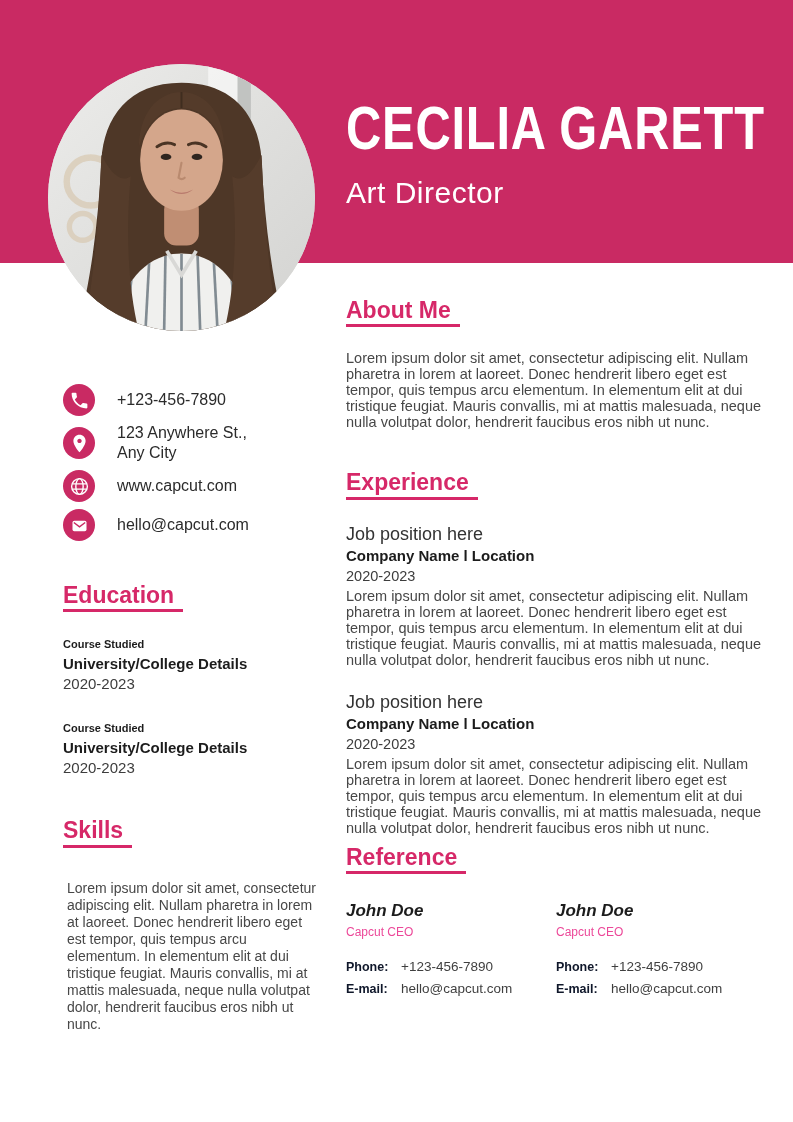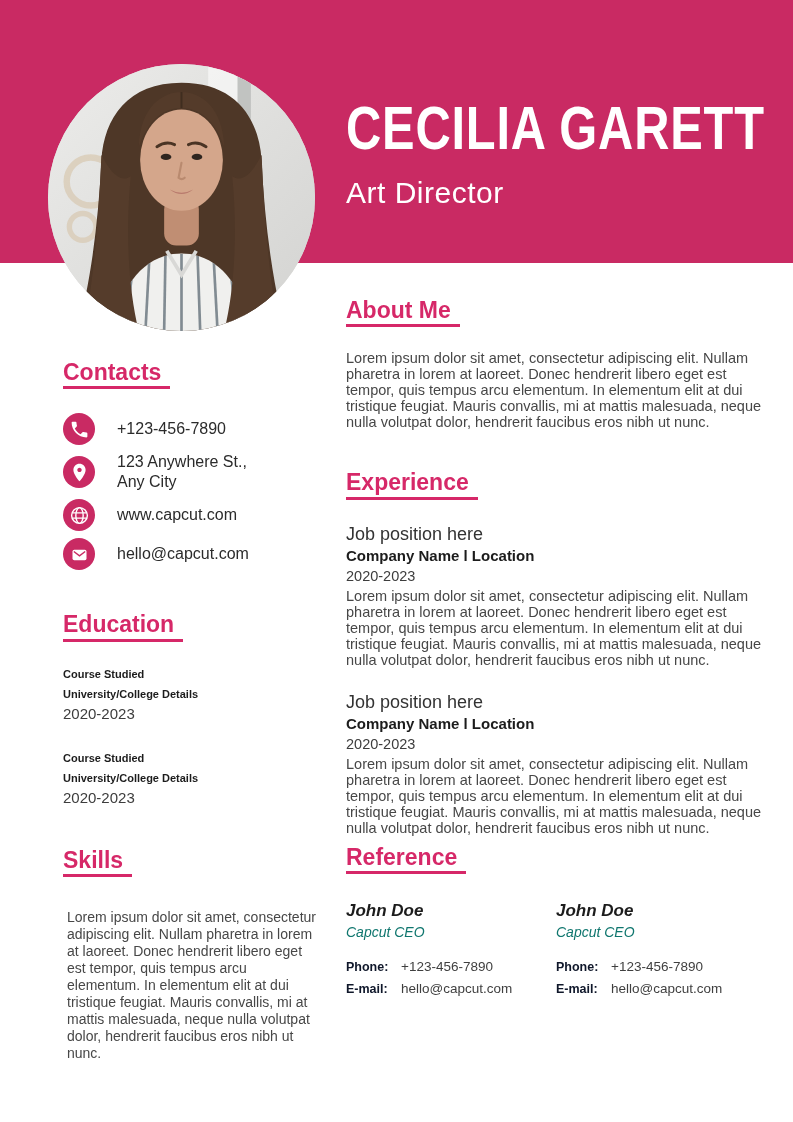--- a/index.html
+++ b/index.html
@@ -37,21 +37,21 @@
   .cicon {
     flex:0 0 32px; width:32px; height:32px; border-radius:50%; background:#C92A63;
     display:flex; align-items:center; justify-content:center; margin-right:22px;
   }
   .cicon svg { width:21px; height:21px; display:block; }
   .ctext { font-size:16px; color:#2b2b2b; line-height:20px; white-space:pre-line; }
 
   .edu { margin-top:42px; }
   .edu-entry { margin-top:22px; }
   .edu-entry .b1 { font-size:11px; font-weight:700; color:#1c1c1c; line-height:20px; }
-  .edu-entry .b2 { font-size:11px; font-weight:700; color:#1c1c1c; line-height:20px; }
+  .edu-entry .b2 { font-size:15px; font-weight:700; color:#1c1c1c; line-height:20px; }
   .edu-entry .yrs { font-size:15px; color:#3d3d3d; line-height:20px; }
   .edu-gap { margin-top:24px; }
 
   .skills { margin-top:40px; }
   .skills p { margin:32px 0 0 4px; width:250px; font-size:14px; line-height:17px; color:#474747; }
 
   
   .right { position:absolute; left:346px; top:298px; width:418px; }
   .para { font-size:14.5px; line-height:16px; color:#474747; }
   .about p { margin-top:23px; }
@@ -59,21 +59,21 @@
   .exp { margin-top:40px; }
   .job { margin-top:24px; }
   .job .pos { font-size:18px; color:#333333; line-height:21px; }
   .job .comp { font-size:15px; font-weight:700; color:#1c1c1c; line-height:21px; }
   .job .yrs { font-size:14.5px; color:#3d3d3d; line-height:20px; }
   .job p { margin-top:2px; }
 
   .refs { margin-top:9px; }
   .ref-grid { display:grid; grid-template-columns:210px 210px; margin-top:26px; }
   .ref-name { font-size:17px; font-weight:700; color:#1c1c1c; line-height:22px;font-style:italic; }
-  .ref-role { font-size:14px; color:#0f766e; line-height:21px;font-style:italic; }
+  .ref-role { font-size:12px; color:#ec4899; line-height:21px; }
   .ref-rows { margin-top:13px; }
   .ref-row { display:flex; line-height:22px; }
   .ref-label { width:55px; font-size:12.5px; font-weight:700; color:#0f172a; }
   .ref-val { font-size:13.5px; color:#3f3f3f; }
 </style>
 </head>
 <body>
 
 <div class="page">
 
@@ -124,21 +124,20 @@
       </g>
       <path d="M44.5 70 L50 79 L55.5 70" fill="none" stroke="#d8d8d6" stroke-width="1.4"></path>
       <path d="M20 34 C19 58 17 84 13 100 L34 100 C30 84 29 62 31 42 C27 45 23 40 20 34 Z" fill="#553c2b"></path>
       <path d="M80 34 C81 58 83 84 87 100 L66 100 C70 84 71 62 69 42 C73 45 77 40 80 34 Z" fill="#553c2b"></path>
     </svg>
   </div>
 
   <aside class="left">
 
     <section>
-      <h2 class="sec">Contacts</h2>
       <div class="contact-list">
 
         <div class="contact-row">
           <span class="cicon">
             <svg viewBox="0 0 24 24">
                 <path fill="#ffffff" d="M6.62 10.79c1.44 2.83 3.76 5.14 6.59 6.59l2.2-2.2c.27-.27.67-.36 1.02-.24 1.12.37 2.33.57 3.57.57.55 0 1 .45 1 1V20c0 .55-.45 1-1 1-9.39 0-17-7.61-17-17 0-.55.45-1 1-1h3.5c.55 0 1 .45 1 1 0 1.25.2 2.45.57 3.57.11.35.03.74-.25 1.02l-2.2 2.2z"></path>
               </svg>
           </span>
           <span class="ctext">+123-456-7890</span>
         </div>

